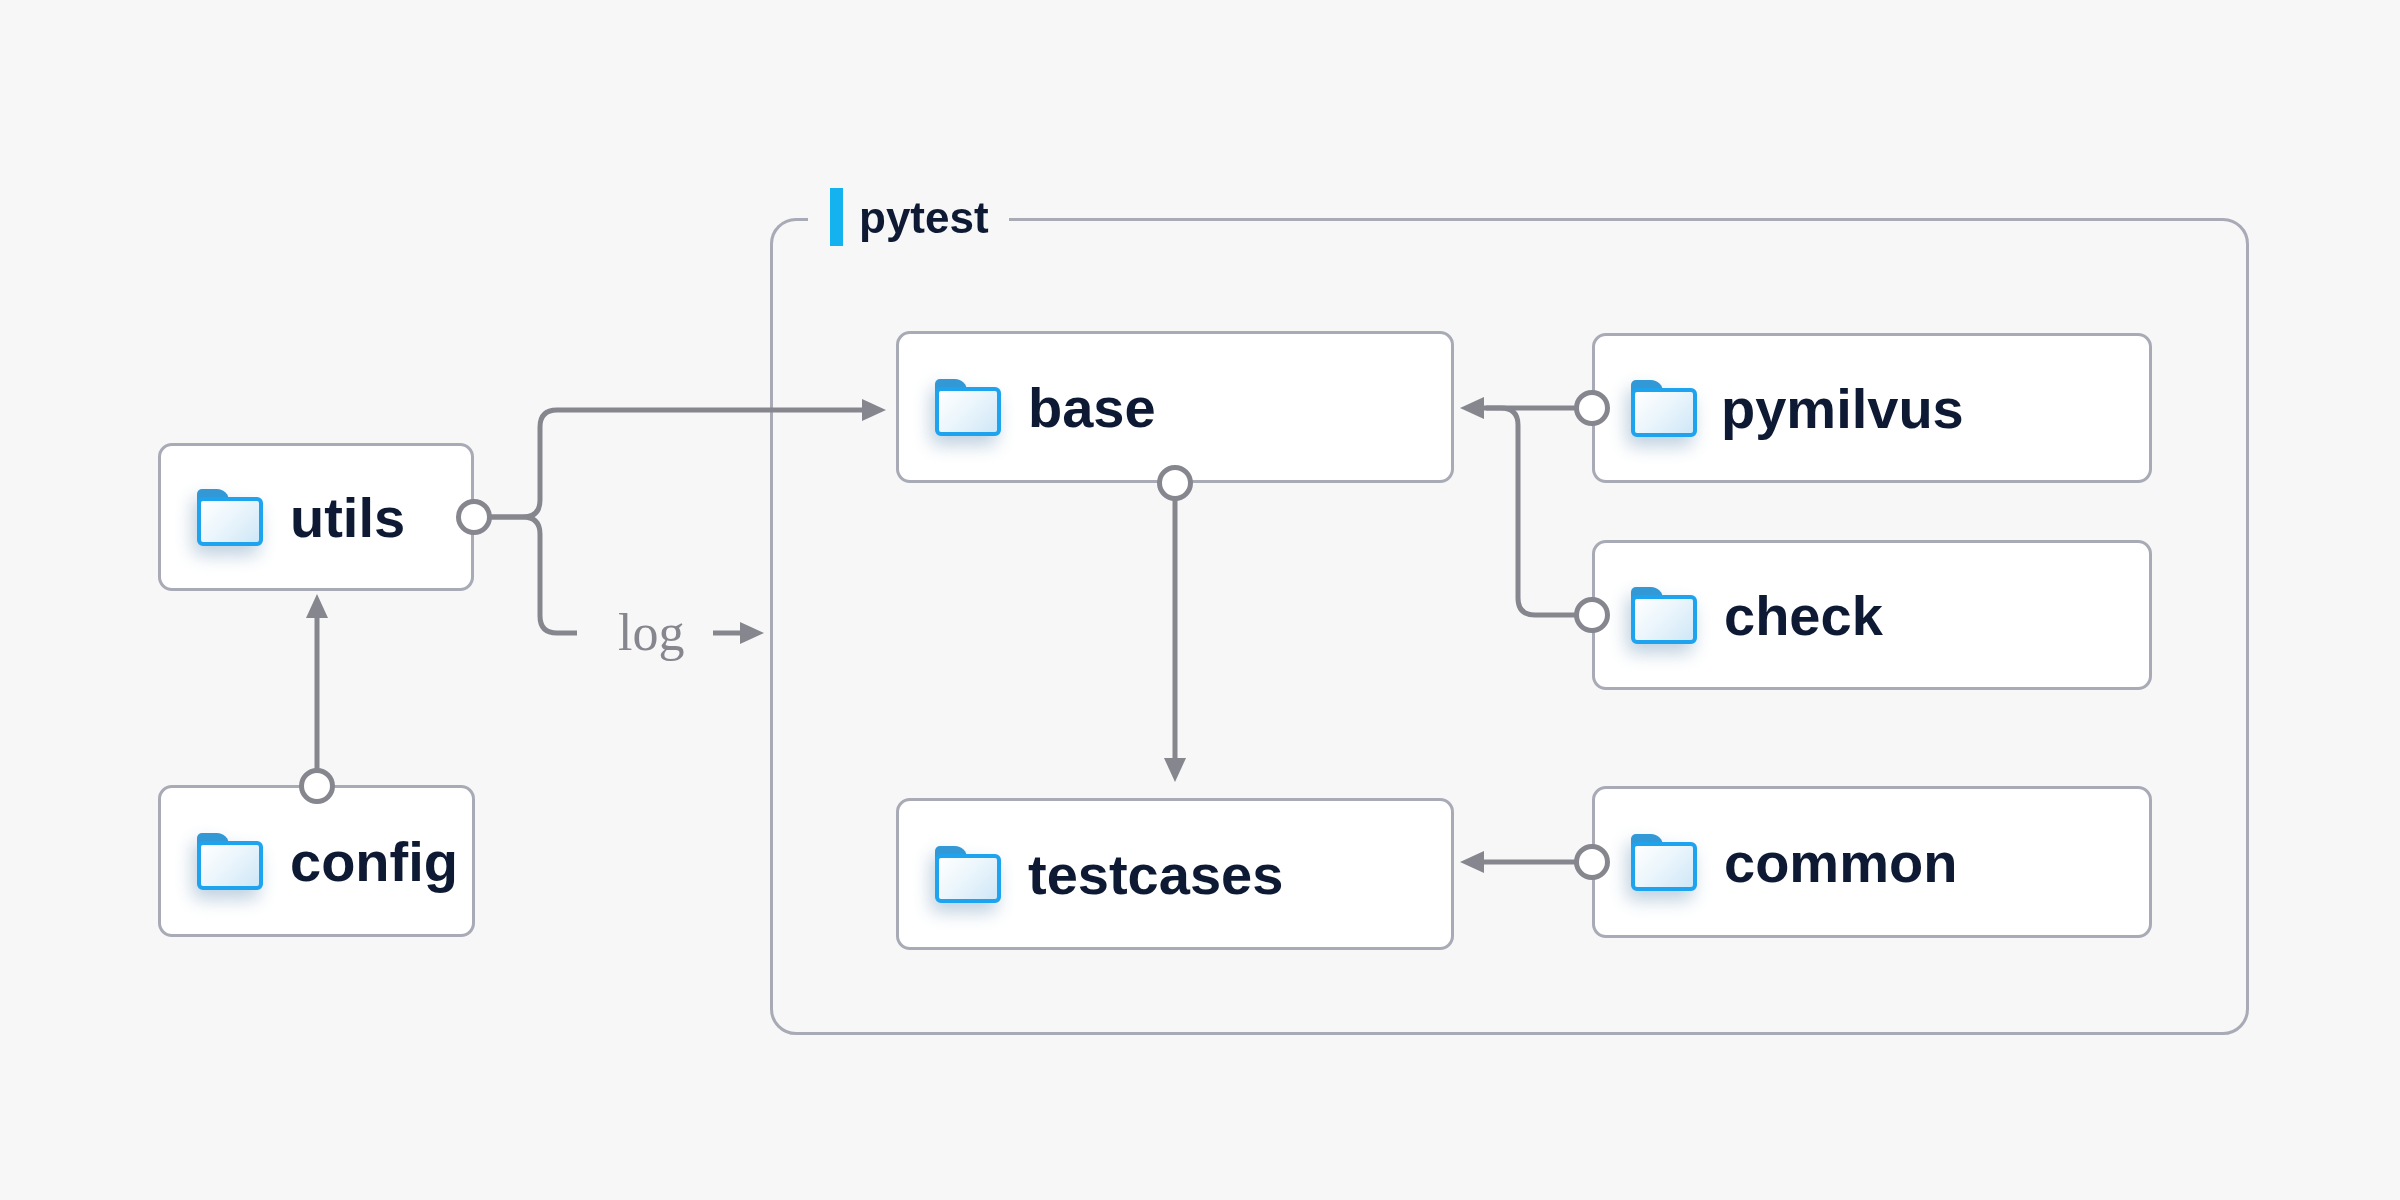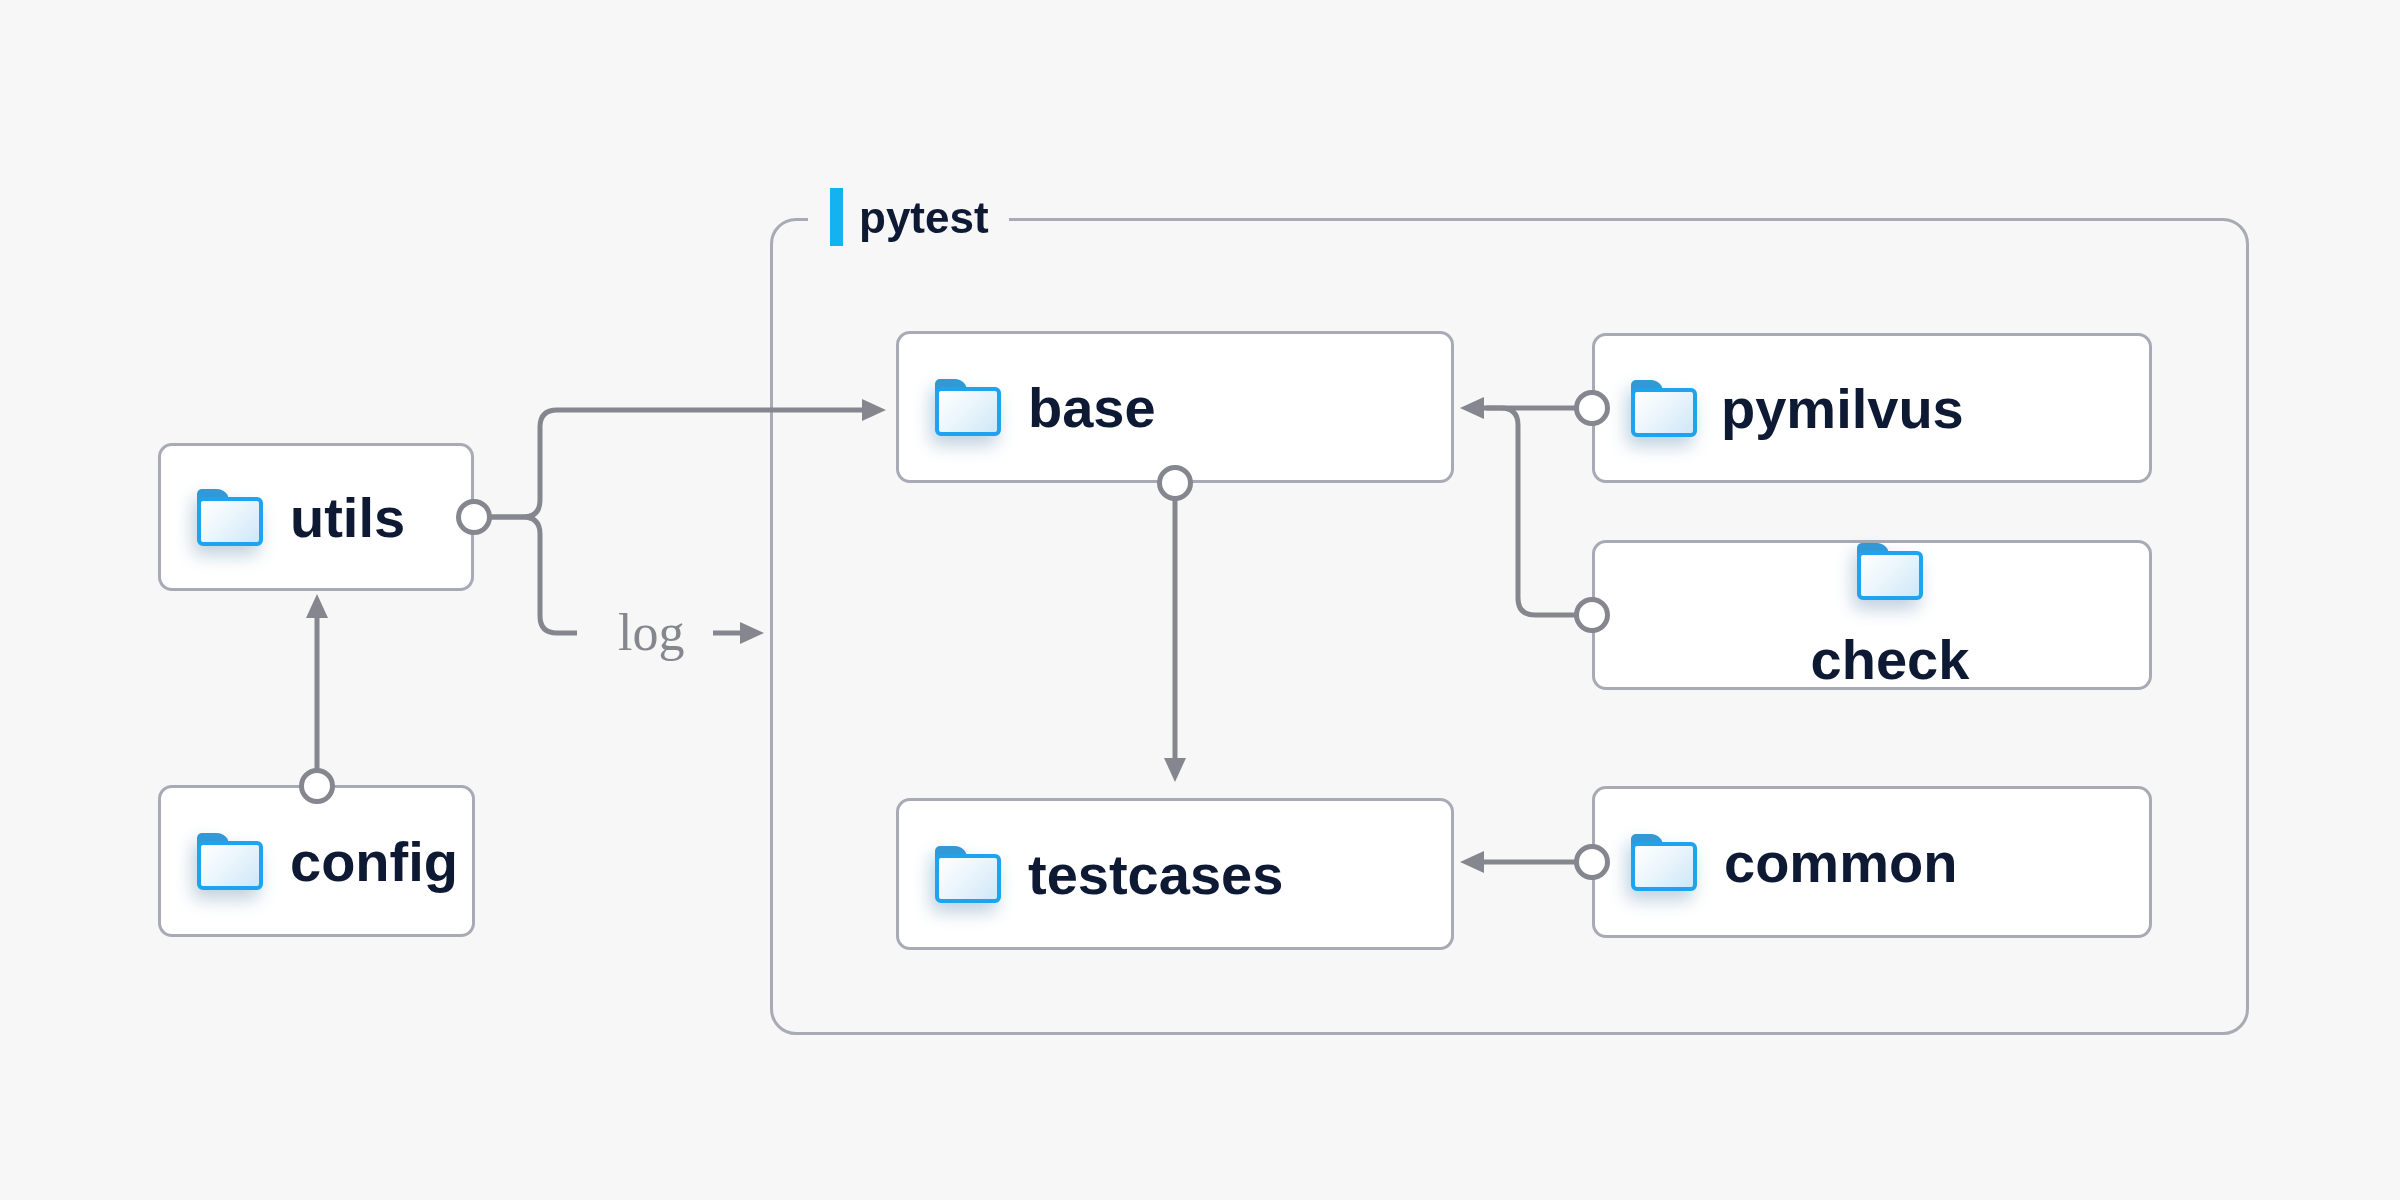--- a/index.html
+++ b/index.html
@@ -132,21 +132,21 @@
   </div>
 
   <div class="node" style="left:1592px; top:333px; width:560px; height:150px;gap:24px;">
     <span class="folder">
         <span class="tab"></span>
         <span class="fbody"></span>
       </span>
     <span class="node-label">pymilvus</span>
   </div>
 
-  <div class="node" style="left:1592px; top:540px; width:560px; height:150px;flex-direction:column;">
+  <div class="node" style="left:1592px; top:540px; width:560px; height:150px;">
     <span class="folder">
         <span class="tab"></span>
         <span class="fbody"></span>
       </span>
     <span class="node-label">check</span>
   </div>
 
   <div class="node" style="left:896px; top:798px; width:558px; height:152px;">
     <span class="folder">
         <span class="tab"></span>

